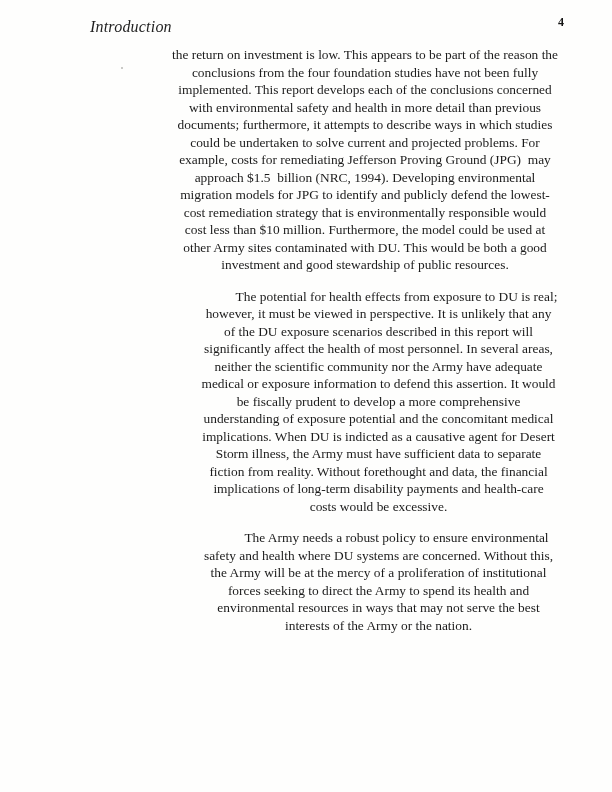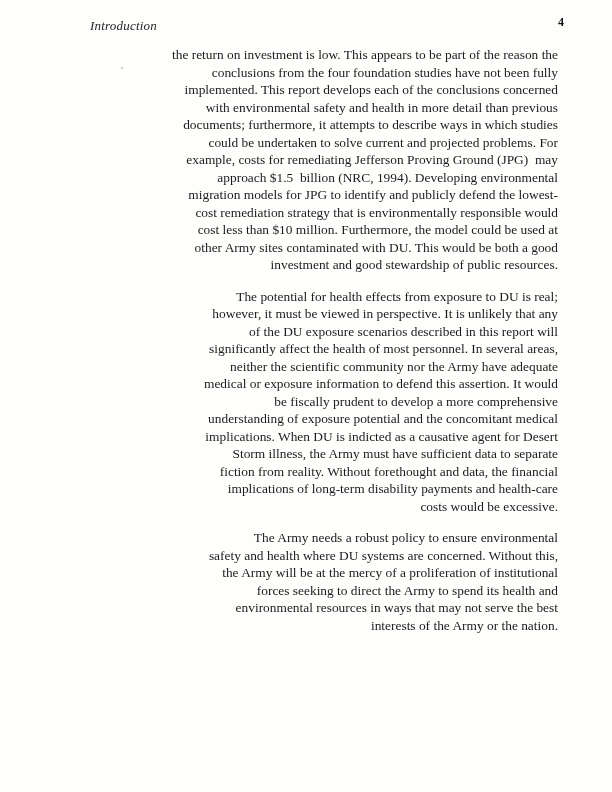--- a/index.html
+++ b/index.html
@@ -15,40 +15,40 @@
     background: #fefefd;
     font-family: "Liberation Serif", "DejaVu Serif", serif;
     color: #1b1b1b;
     overflow: hidden;
   }
   .running-head-section {
     position: absolute;
     left: 90px;
     top: 18px;
     font-style: italic;
-    font-size: 13px;
+    font-size: 16px;
     letter-spacing: 0.2px;
     color: #1f1f1f;
   }
   .page-number {
     position: absolute;
     right: 48px;
     top: 15px;
     font-size: 12px;
     font-weight: bold;
     color: #141414;
   }
   .body-col {
     position: absolute;
     left: 172px;
     top: 46px;
     width: 386px;
     font-size: 13.4px;
     line-height: 17.5px;
-    text-align: right;
+    text-align: center;
   }
   .para {
     margin: 0 0 14px 0;
     white-space: pre-wrap;
   }
   .para.indent {
     text-indent: 36px;
     margin-left: 27px;
   }
   .speck {

